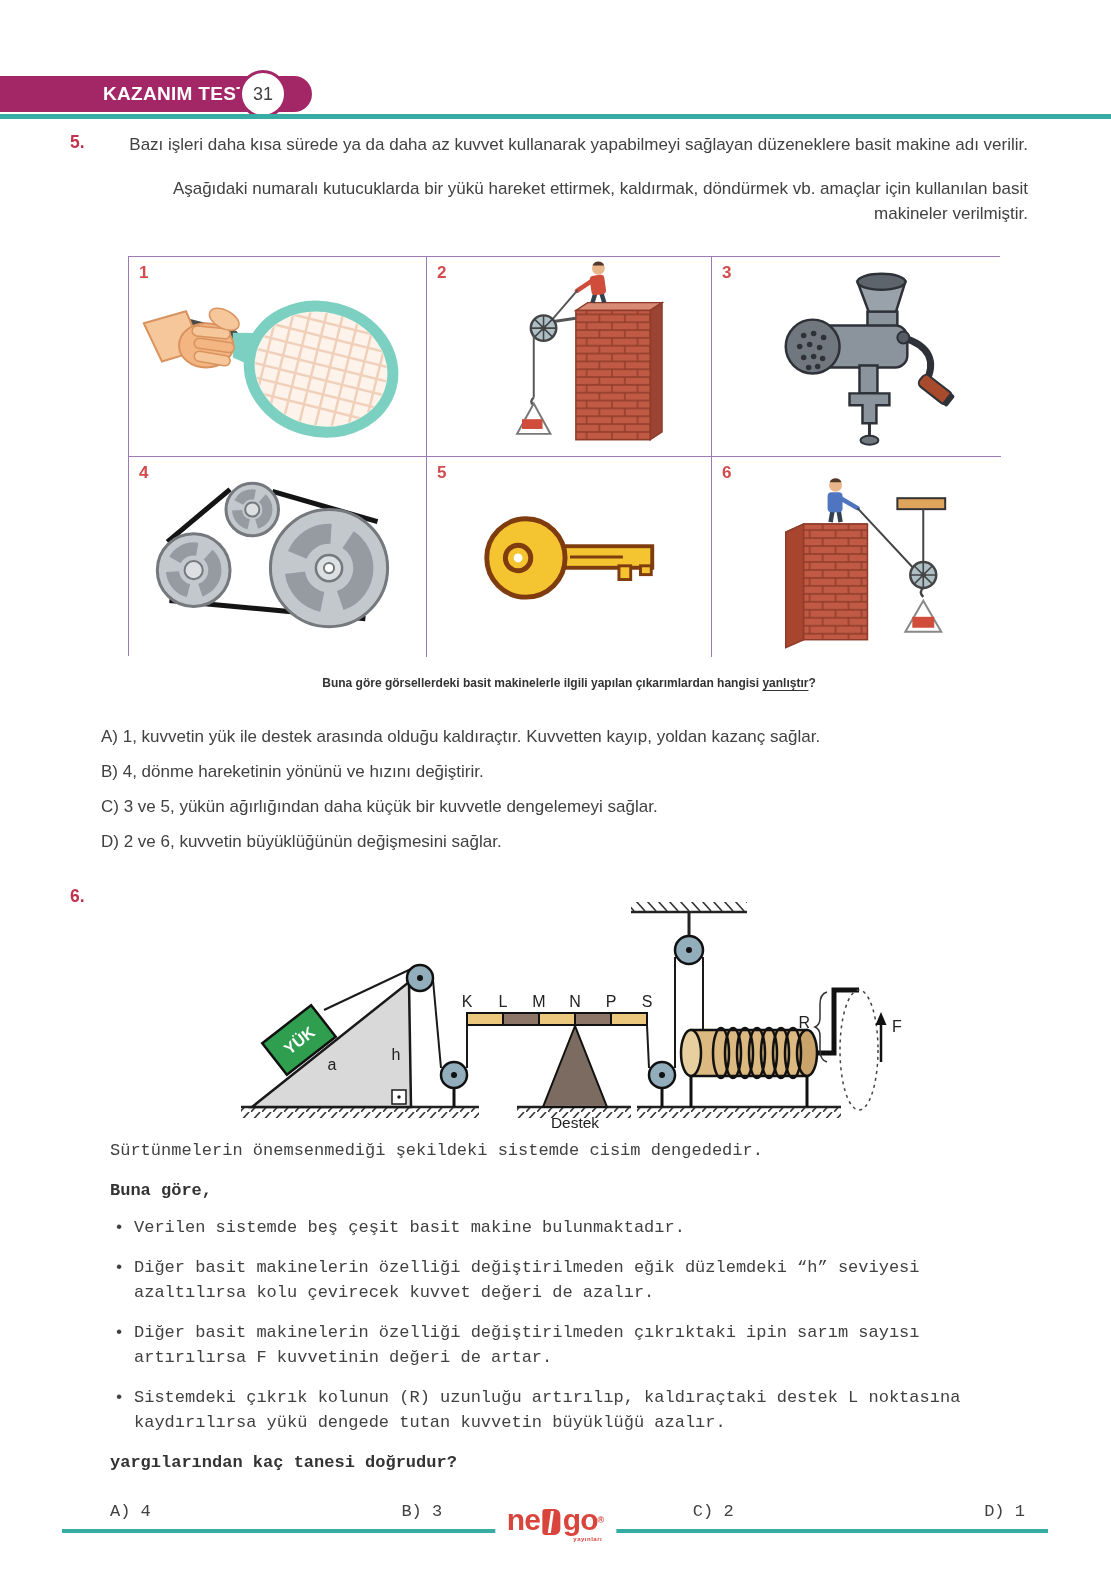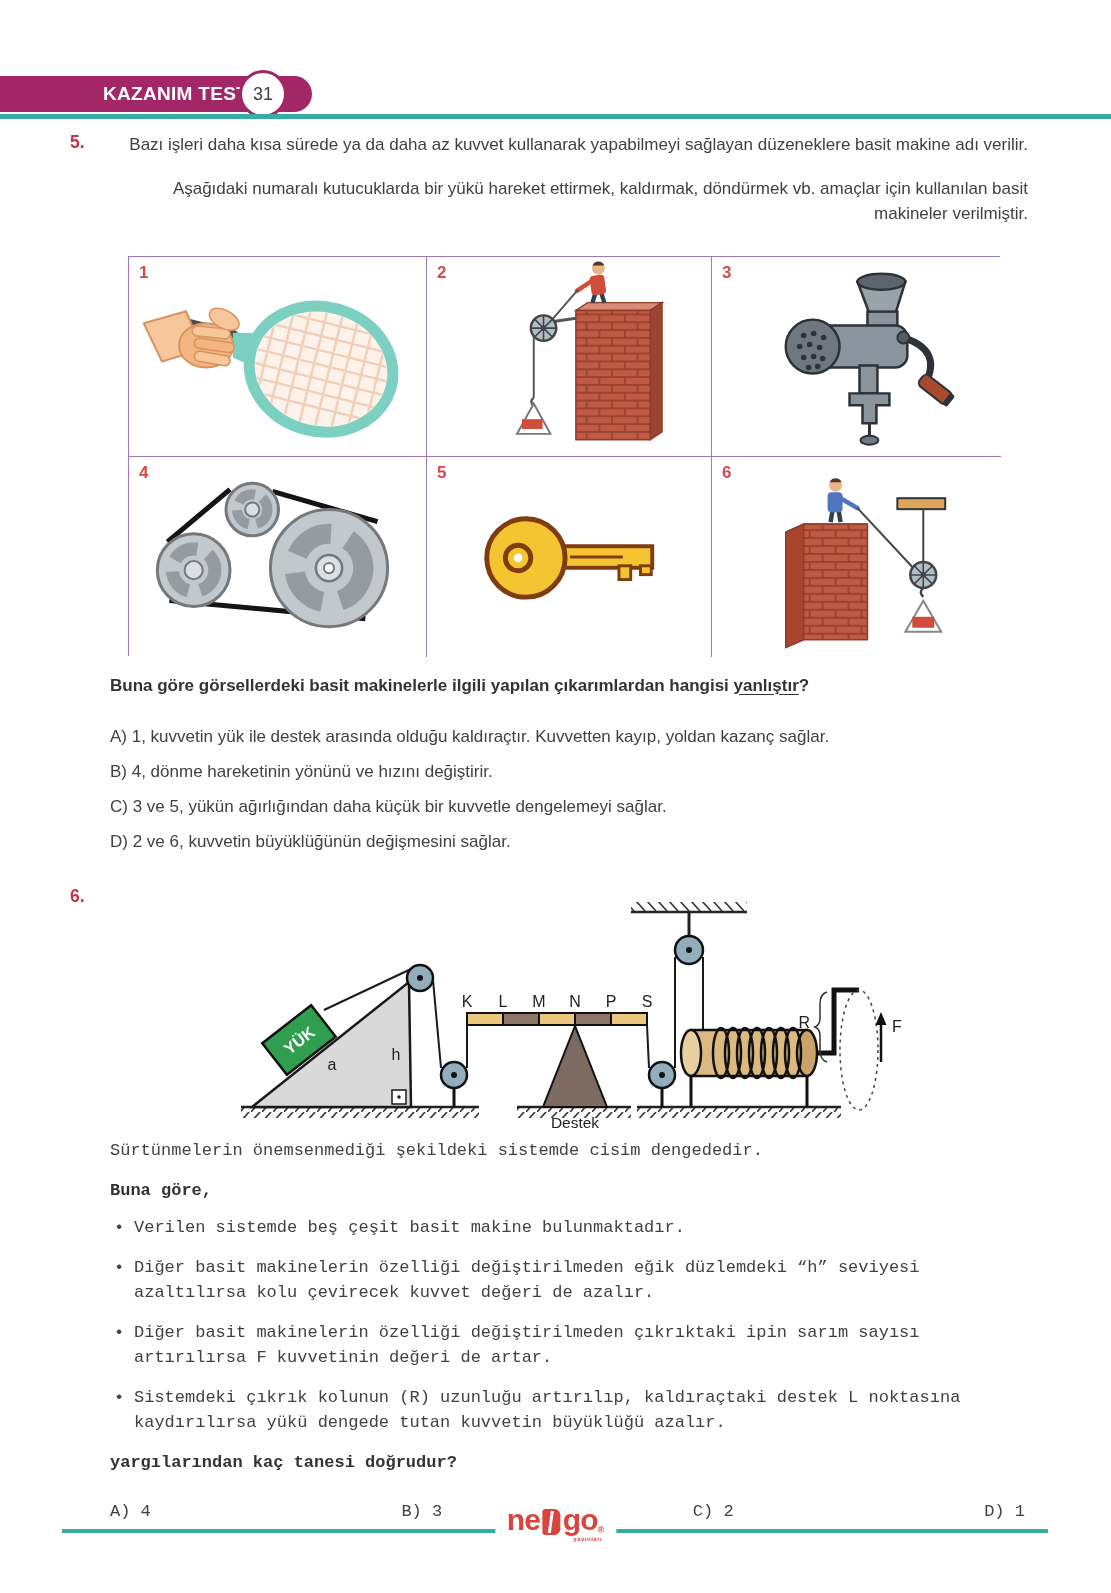--- a/index.html
+++ b/index.html
@@ -27,39 +27,39 @@
 
   .img-grid{position:absolute;left:128px;top:256px;width:872px;height:400px;
     display:grid;grid-template-columns:298px 285px 289px;grid-template-rows:200px 200px;
     border:1.5px solid #9d7bb7;box-sizing:border-box;}
   .cell{position:relative;border-right:1.5px solid #9d7bb7;border-bottom:1.5px solid #9d7bb7;box-sizing:border-box;background:#fff;}
   .cell:nth-child(3n){border-right:none;}
   .cell:nth-child(n+4){border-bottom:none;}
   .cellnum{position:absolute;top:6px;left:10px;color:#d34b4b;font-weight:bold;font-size:17px;z-index:2;}
   .cell svg{position:absolute;left:0;top:0;width:100%;height:100%;}
 
-  .q5question{position:absolute;left:110px;top:676px;width:918px;font-weight:bold;font-size:17px;color:#333;}
+  .q5question{position:absolute;left:110px;top:676px;width:918px;font-weight:bold;font-size:12px;color:#333;text-align:center;}
   .q5question .u{text-decoration:underline;text-underline-offset:3px;}
-  .q5options{position:absolute;left:110px;top:719px;width:918px;font-size:17px;}
+  .q5options{position:absolute;left:101px;top:719px;width:918px;font-size:17px;}
   .q5options div{height:35px;line-height:35px;white-space:nowrap;}
 
   .q6svg{position:absolute;left:228px;top:882px;width:832px;height:252px;}
 
   .q6text{position:absolute;left:110px;top:1138px;width:925px;font-size:17px;line-height:1.5;font-family:Liberation Mono, monospace;}
   .q6text .para{margin:0 0 14px 0;}
   .q6text .lead{margin:0 0 12px 0;font-weight:bold;color:#333;}
   .q6text ul{list-style:none;margin:0;padding:0;}
   .q6text li{margin:0 0 14px 0;padding-left:24px;position:relative;}
   .q6text li .blt{position:absolute;left:4px;top:0;}
   .q6text .qfinal{margin:4px 0 24px 0;font-weight:bold;color:#333;}
   .optrow{display:flex;justify-content:space-between;width:915px;font-size:17px;}
 
   .footer-rule{position:absolute;top:1529px;left:62px;width:986px;height:4px;background:#36aca4;}
   .logo{position:absolute;top:1505px;left:50%;transform:translateX(-50%);
-    background:#fff;padding:0 12px;display:flex;align-items:flex-end;color:#d9453c;font-weight:bold;}
+    background:#fff;padding:0 12px;display:flex;align-items:center;color:#d9453c;font-weight:bold;}
   .logo-ne,.logo-go{font-size:30px;line-height:30px;letter-spacing:-1px;}
   .logo-book{width:18px;height:26px;background:#d9453c;border-radius:3px 6px 6px 3px;margin:3px 3px 0 2px;
     position:relative;}
   .logo-book::after{content:"";position:absolute;left:7px;top:2px;width:3px;height:22px;background:#fff;transform:skewX(-8deg);}
   .logo-reg{font-size:9px;line-height:9px;margin-top:1px;}
   .logo-sub{position:absolute;right:14px;bottom:-7px;font-size:6px;font-weight:bold;color:#d9453c;letter-spacing:.5px;}
   svg text{font-family:"Liberation Sans",sans-serif;}
 </style>
 </head>
 <body>

